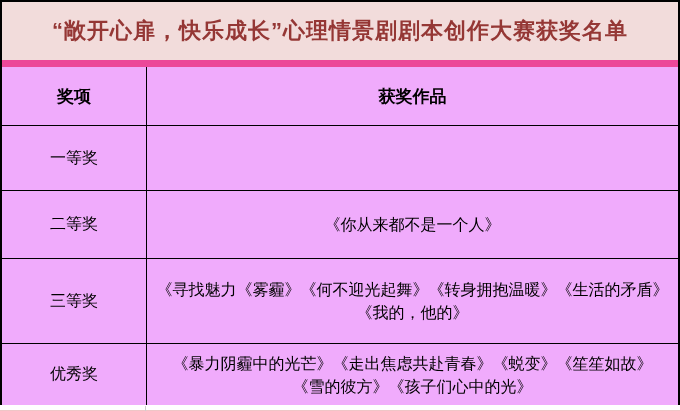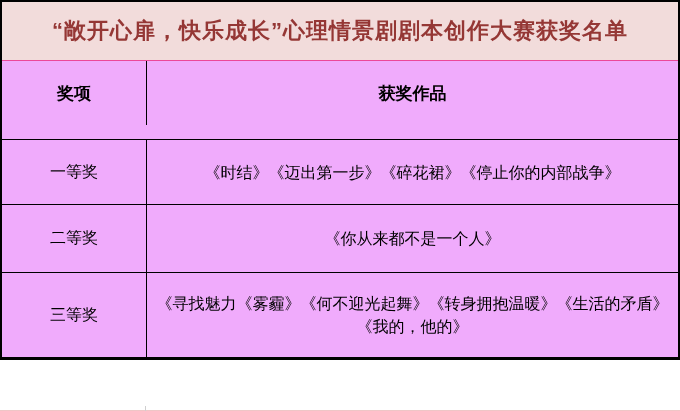--- a/index.html
+++ b/index.html
@@ -23,32 +23,32 @@
     background:var(--title-bg,#f2dcdb);
     color:var(--title-text,#953735);
     display:flex;align-items:center;justify-content:center;
     font-size:22px;font-weight:bold;
     letter-spacing:1px;
     white-space:nowrap;
   }
   .hrow{
     box-sizing:border-box;
     height:65px;
-    border-top:1px solid #ec4899;
+    border-top:7px solid #ec4899;
     display:flex;
     font-weight:bold;
     font-size:17px;
   }
   .row{
     box-sizing:border-box;
     border-top:1px solid #000;
     display:flex;
     font-size:16px;
   }
-  .row:nth-child(1){height:65px;margin-top:14px;}
+  .row:nth-child(1){height:65px;}
   .row:nth-child(2){height:68px;}
   .row:nth-child(3){height:85px;}
   .row:nth-child(4){height:62px;}
   .cell{
     box-sizing:border-box;
     display:flex;flex-direction:column;
     align-items:center;justify-content:center;
     text-align:center;
     color:#000;
   }
@@ -70,33 +70,37 @@
 
 <div class="sheet">
   <div class="title-bar">“敞开心扉，快乐成长”心理情景剧剧本创作大赛获奖名单</div>
   <div class="hrow">
     <div class="cell award">奖项</div>
     <div class="cell works">获奖作品</div>
   </div>
   <div>
       <div class="row">
         <div class="cell award">一等奖</div>
-        <div class="cell works">
-          <div class="line">《时结》《迈出第一步》《碎花裙》《停止你的内部战争》</div>
-        </div>
       </div>
       <div class="row">
         <div class="cell award">二等奖</div>
         <div class="cell works">
           <div class="line">《你从来都不是一个人》</div>
         </div>
       </div>
       <div class="row">
         <div class="cell award">三等奖</div>
         <div class="cell works">
           <div class="line">《寻找魅力《雾霾》《何不迎光起舞》《转身拥抱温暖》《生活的矛盾》</div>
           <div class="line">《我的，他的》</div>
         </div>
       </div>
+      <div class="row">
+        <div class="cell award">优秀奖</div>
+        <div class="cell works">
+          <div class="line">《暴力阴霾中的光芒》《走出焦虑共赴青春》《蜕变》《笙笙如故》</div>
+          <div class="line">《雪的彼方》《孩子们心中的光》</div>
+        </div>
+      </div>
     </div>
 </div>
 <div class="bottom-strip"></div>
 <div class="divider-stub"></div>
 
 </body></html>

